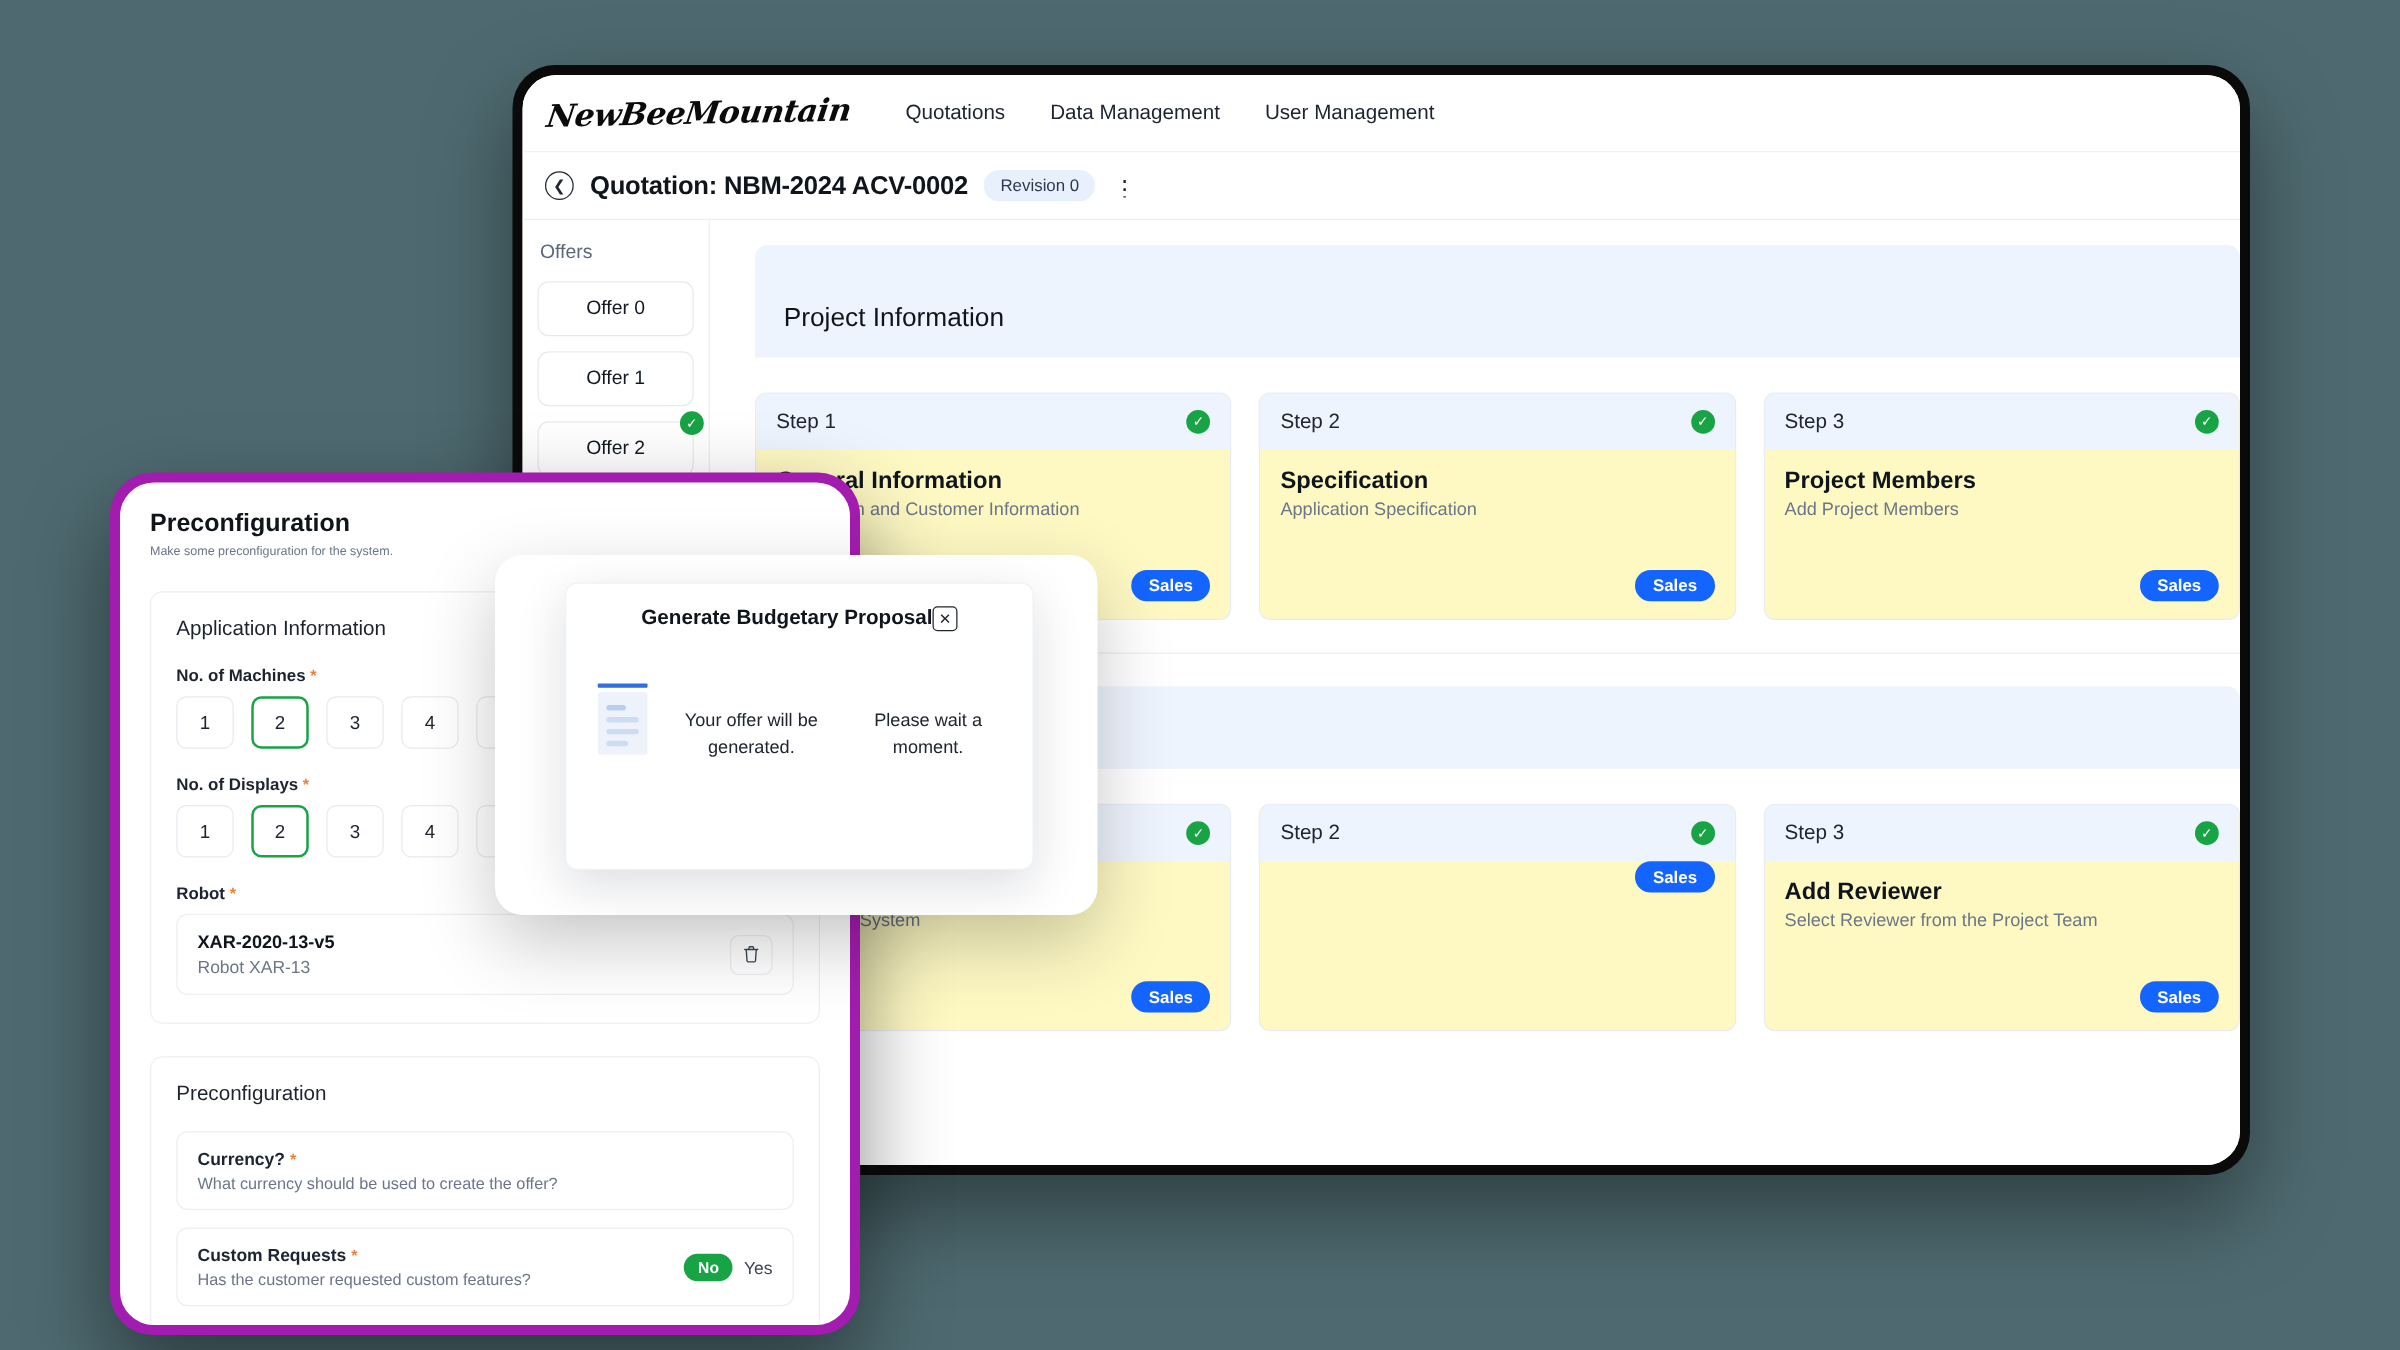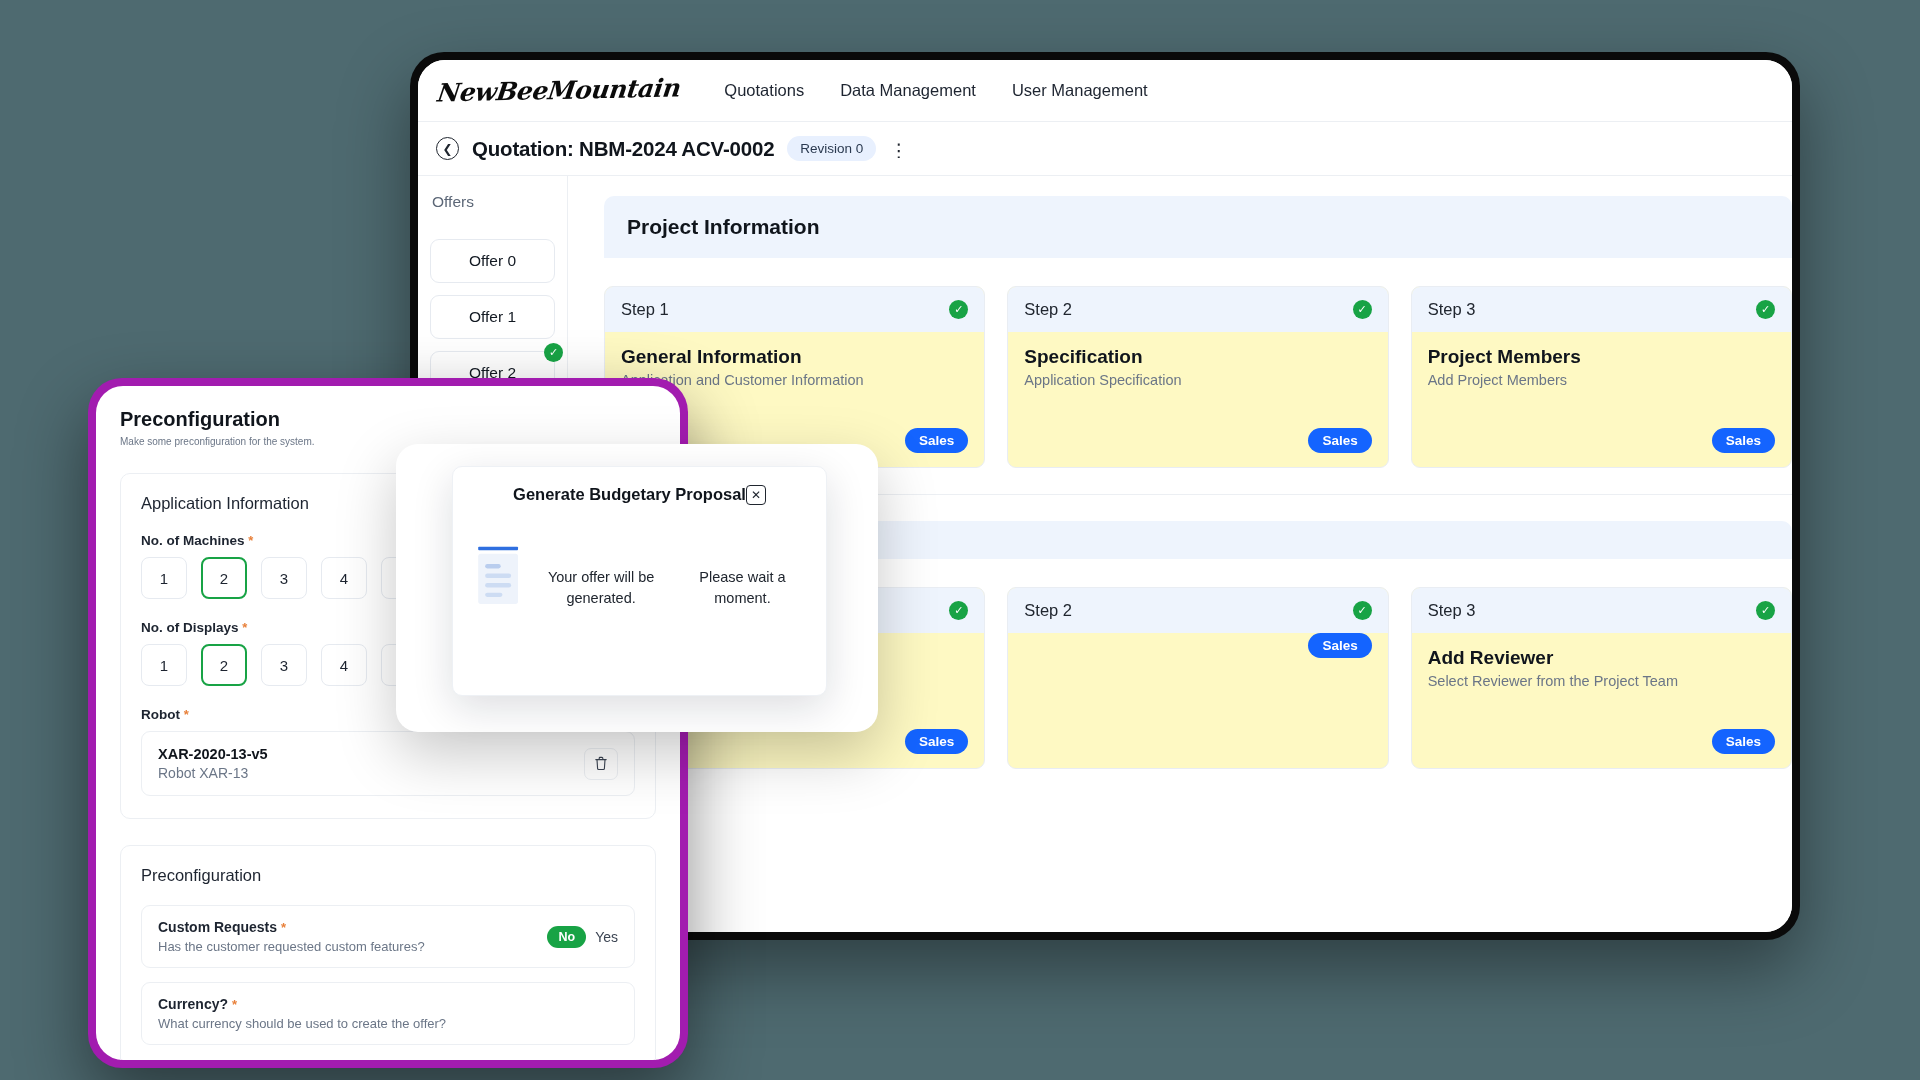--- a/index.html
+++ b/index.html
@@ -87,21 +87,21 @@
   }
 
   
   .body-cols { display: flex; height: calc(100% - 116px); }
   .offers-col {
     width: 150px; flex: none;
     border-right: 1px solid #eceff3;
     padding: 17px 12px 0 12px;
     background: #fff;
   }
-  .offers-label { font-size: 15.5px; color: #5c6777; margin-bottom: 28px; padding-left: 2px; }
+  .offers-label { font-size: 15.5px; color: #5c6777; margin-bottom: 14px; padding-left: 2px; }
   .offer-btn {
     position: relative;
     height: 44px; margin-bottom: 12px;
     border: 1px solid #e6eaf0; border-radius: 9px;
     background: #fff;
     display: flex; align-items: center; justify-content: center;
     font-size: 15.5px; color: #121922;
     cursor: pointer;
   }
   .offer-check {
@@ -112,21 +112,21 @@
   }
 
   .main-col { flex: 1; overflow: hidden; padding: 20px 0 0 0; background: #fff; }
 
   .section-band {
     background: #eef4fd;
     padding: 19px 23px;
     margin: 0 0 0 0;
   }
   .section-band.rounded { border-radius: 10px 10px 0 0; }
-  .section-title { font-size: 21px; font-weight: 700; color: #10151c; }
+  .section-title { font-size: 21px; font-weight: 400; color: #10151c; margin-top: 28px; }
 
   .steps-row { display: flex; gap: 22px; padding: 28px 0 26px 0; }
   .step-card {
     flex: 1 1 0; min-width: 0;
     border: 1px solid #e9edf3; border-radius: 9px;
     background: #fef9c3; overflow: hidden;
     display: flex; flex-direction: column;
     height: 182px;
     cursor: pointer;
   }
@@ -447,38 +447,38 @@
           </div>
         </div>
       </div>
 
       <div class="panel">
         <div class="panel-title">Preconfiguration</div>
 
         <div class="qrow">
           <div>
             <div class="q-label">
+              <span>Currency?</span>
+              <span class="req">*</span>
+            </div>
+            <div class="q-desc">What currency should be used to create the offer?</div>
+          </div>
+        </div>
+
+        <div class="qrow">
+          <div>
+            <div class="q-label">
               <span>Custom Requests</span>
               <span class="req">*</span>
             </div>
             <div class="q-desc">Has the customer requested custom features?</div>
           </div>
           <div class="toggle">
             <span class="toggle-pill">No</span>
             <span class="toggle-off-label">Yes</span>
-          </div>
-        </div>
-
-        <div class="qrow">
-          <div>
-            <div class="q-label">
-              <span>Currency?</span>
-              <span class="req">*</span>
-            </div>
-            <div class="q-desc">What currency should be used to create the offer?</div>
           </div>
         </div>
 
       </div>
 
     </div>
   </div>
 
   <div class="modal-backdrop"></div>
 

